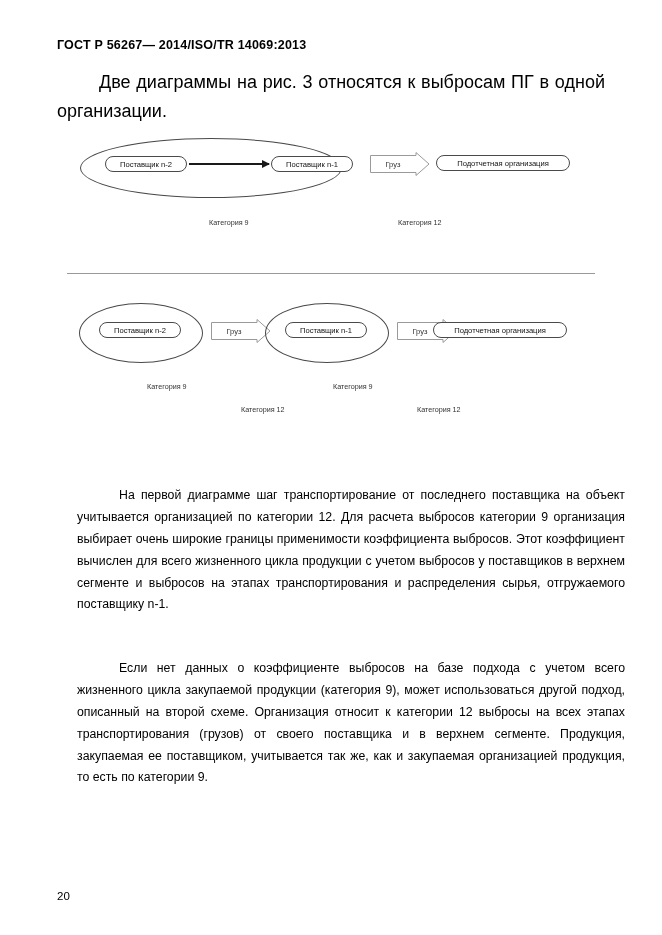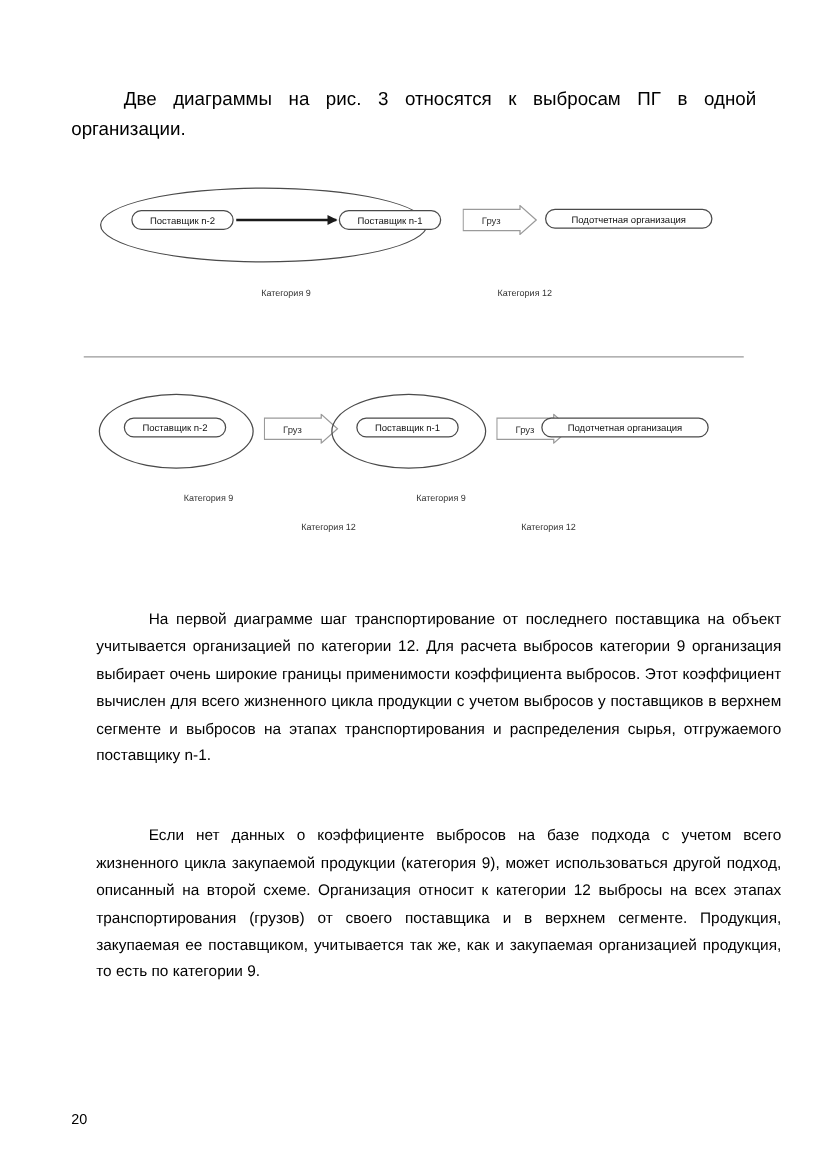--- a/index.html
+++ b/index.html
@@ -25,31 +25,31 @@
     font-size: 12.5px;
     font-weight: bold;
     letter-spacing: 0.2px;
     white-space: nowrap;
   }
   .intro {
     position: absolute;
     left: 57px;
     top: 68px;
     width: 548px;
-    font-size: 15px;
+    font-size: 18px;
     line-height: 1.6;
     text-indent: 42px;
     text-align: justify;
   }
 
   
   .figure {
     position: absolute;
     left: 57px;
-    top: 132px;
+    top: 120px;
     width: 548px;
     height: 330px;
   }
 
   .ellipse {
     position: absolute;
     border: 1px solid #4a4a4a;
     border-radius: 50%;
     box-sizing: border-box;
   }
@@ -151,20 +151,21 @@
     left: 57px;
     top: 890px;
     font-size: 11.5px;
   }
 </style>
 </head>
 <body>
 
 <div class="page">
 
+  <div class="header">ГОСТ Р 56267— 2014/ISO/TR 14069:2013</div>
 
   <div class="intro">Две диаграммы на рис. 3 относятся к выбросам ПГ в одной организации.</div>
 
   <div class="figure">
 
     <div class="ellipse" style="left:23px; top:18px; width:262px; height:60px;"></div>
 
     <div class="node" style="left:48px; top:36px; width:82px; height:16px;">Поставщик n-2</div>
 
     <div class="thick-arrow" style="left:132px; top:43px; width:80px;"></div>

